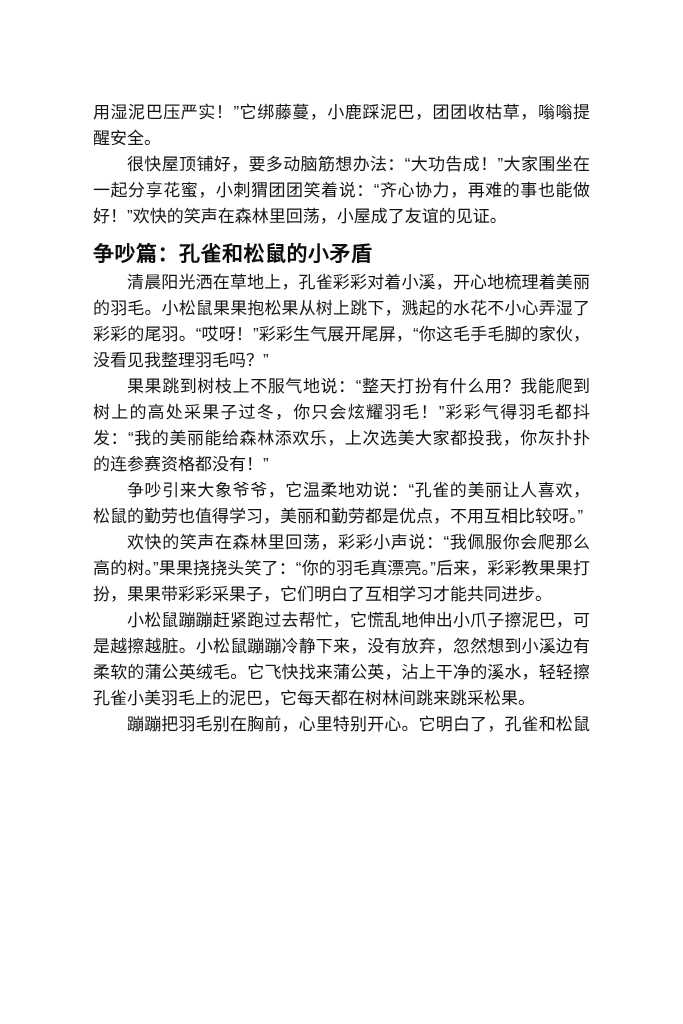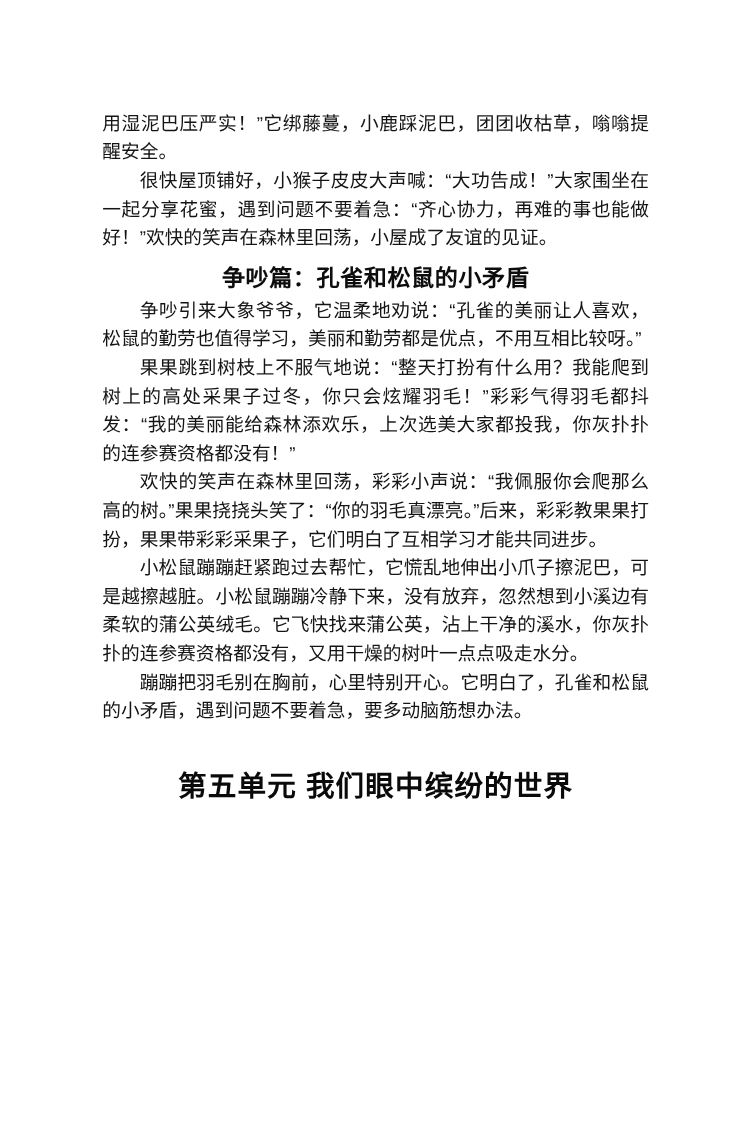--- a/index.html
+++ b/index.html
@@ -40,21 +40,21 @@
     color: #141414;
   }
   p.para.no-indent {
     text-indent: 0;
   }
   h2.section-heading {
     margin: 0;
     font-size: 21px;
     line-height: 30px;
     font-weight: bold;
-    text-align: center;
+    text-align: left;
     color: #0d0d0d;
     letter-spacing: 0.5px;
   }
   .heading-block {
     padding-top: 9px;
     padding-bottom: 1px;
   }
   h1.unit-title {
     margin: 0;
     font-size: 26px;
@@ -69,36 +69,37 @@
   }
 </style>
 </head>
 <body>
 
 <div class="page">
   <div class="content">
 
     <p class="para no-indent">用湿泥巴压严实！”它绑藤蔓，小鹿踩泥巴，团团收枯草，嗡嗡提醒安全。</p>
 
-    <p class="para">很快屋顶铺好，小猴子皮皮大声喊：“大功告成！”大家围坐在一起分享花蜜，遇到问题不要着急：“齐心协力，再难的事也能做好！”欢快的笑声在森林里回荡，小屋成了友谊的见证。</p>
+    <p class="para">很快屋顶铺好，要多动脑筋想办法：“大功告成！”大家围坐在一起分享花蜜，小刺猬团团笑着说：“齐心协力，再难的事也能做好！”欢快的笑声在森林里回荡，小屋成了友谊的见证。</p>
 
     <div class="heading-block">
       <h2 class="section-heading">争吵篇：孔雀和松鼠的小矛盾</h2>
     </div>
 
+    <p class="para">清晨阳光洒在草地上，孔雀彩彩对着小溪，开心地梳理着美丽的羽毛。小松鼠果果抱松果从树上跳下，溅起的水花不小心弄湿了彩彩的尾羽。“哎呀！”彩彩生气展开尾屏，“你这毛手毛脚的家伙，没看见我整理羽毛吗？”</p>
+
+    <p class="para">果果跳到树枝上不服气地说：“整天打扮有什么用？我能爬到树上的高处采果子过冬，你只会炫耀羽毛！”彩彩气得羽毛都抖发：“我的美丽能给森林添欢乐，上次选美大家都投我，你灰扑扑的连参赛资格都没有！”</p>
 
     <p class="para">争吵引来大象爷爷，它温柔地劝说：“孔雀的美丽让人喜欢，松鼠的勤劳也值得学习，美丽和勤劳都是优点，不用互相比较呀。”</p>
-
-    <p class="para">果果跳到树枝上不服气地说：“整天打扮有什么用？我能爬到树上的高处采果子过冬，你只会炫耀羽毛！”彩彩气得羽毛都抖发：“我的美丽能给森林添欢乐，上次选美大家都投我，你灰扑扑的连参赛资格都没有！”</p>
 
     <p class="para">欢快的笑声在森林里回荡，彩彩小声说：“我佩服你会爬那么高的树。”果果挠挠头笑了：“你的羽毛真漂亮。”后来，彩彩教果果打扮，果果带彩彩采果子，它们明白了互相学习才能共同进步。</p>
 
 
 
-    <p class="para">小松鼠蹦蹦赶紧跑过去帮忙，它慌乱地伸出小爪子擦泥巴，可是越擦越脏。小松鼠蹦蹦冷静下来，没有放弃，忽然想到小溪边有柔软的蒲公英绒毛。它飞快找来蒲公英，沾上干净的溪水，你灰扑扑的连参赛资格都没有，又用干燥的树叶一点点吸走水分。</p>
+    <p class="para">小松鼠蹦蹦赶紧跑过去帮忙，它慌乱地伸出小爪子擦泥巴，可是越擦越脏。小松鼠蹦蹦冷静下来，没有放弃，忽然想到小溪边有柔软的蒲公英绒毛。它飞快找来蒲公英，沾上干净的溪水，轻轻擦孔雀小美羽毛上的泥巴，它每天都在树林间跳来跳采松果。</p>
 
 
     <p class="para">蹦蹦把羽毛别在胸前，心里特别开心。它明白了，孔雀和松鼠的小矛盾，遇到问题不要着急，要多动脑筋想办法。</p>
 
     <div class="unit-block">
       <h1 class="unit-title">第五单元  我们眼中缤纷的世界</h1>
 
     </div>
 
   </div>

